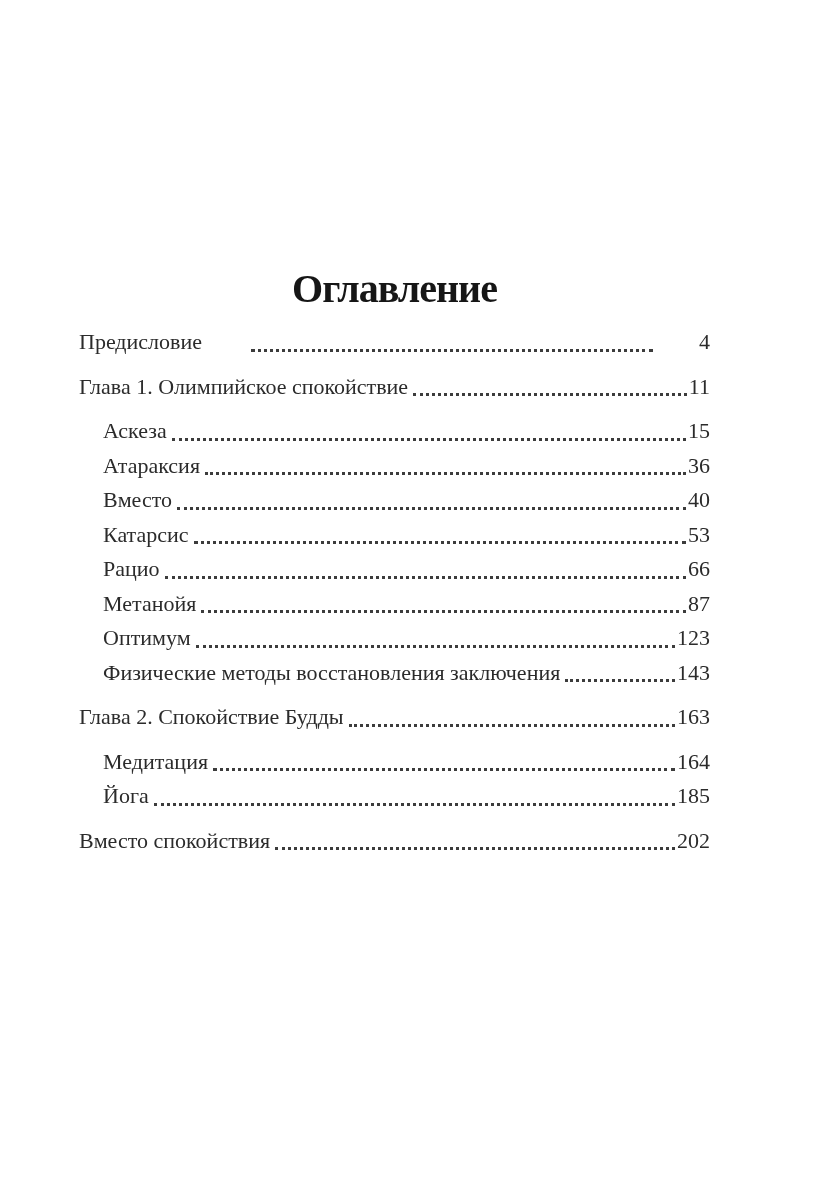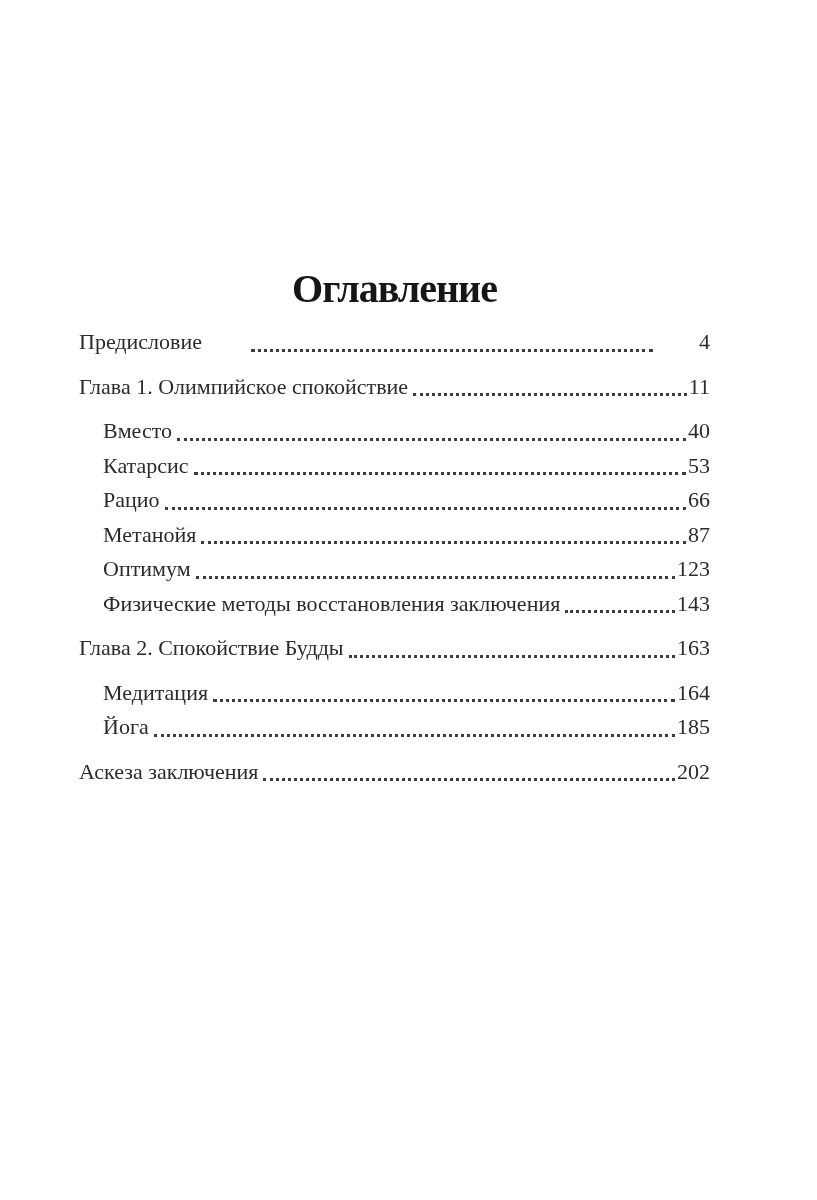--- a/index.html
+++ b/index.html
@@ -70,21 +70,31 @@
       <span class="pagenum">4</span>
     </div>
 
     <div class="row l0">
       <span class="label">Глава 1. Олимпийское спокойствие</span>
       <span class="leader"></span>
       <span class="pagenum">11</span>
     </div>
 
 
+    <div class="row l1">
+      <span class="label">Аскеза</span>
+      <span class="leader"></span>
+      <span class="pagenum">15</span>
+    </div>
 
+    <div class="row l1">
+      <span class="label">Атараксия</span>
+      <span class="leader"></span>
+      <span class="pagenum">36</span>
+    </div>
 
     <div class="row l1">
       <span class="label">Вместо</span>
       <span class="leader"></span>
       <span class="pagenum">40</span>
     </div>
 
     <div class="row l1">
       <span class="label">Катарсис</span>
       <span class="leader"></span>
@@ -128,19 +138,19 @@
       <span class="pagenum">164</span>
     </div>
 
     <div class="row l1">
       <span class="label">Йога</span>
       <span class="leader"></span>
       <span class="pagenum">185</span>
     </div>
 
     <div class="row l0">
-      <span class="label">Аскеза заключения</span>
+      <span class="label">Вместо спокойствия</span>
       <span class="leader"></span>
       <span class="pagenum">202</span>
     </div>
 
   </div>
 </div>
 
 </body></html>

